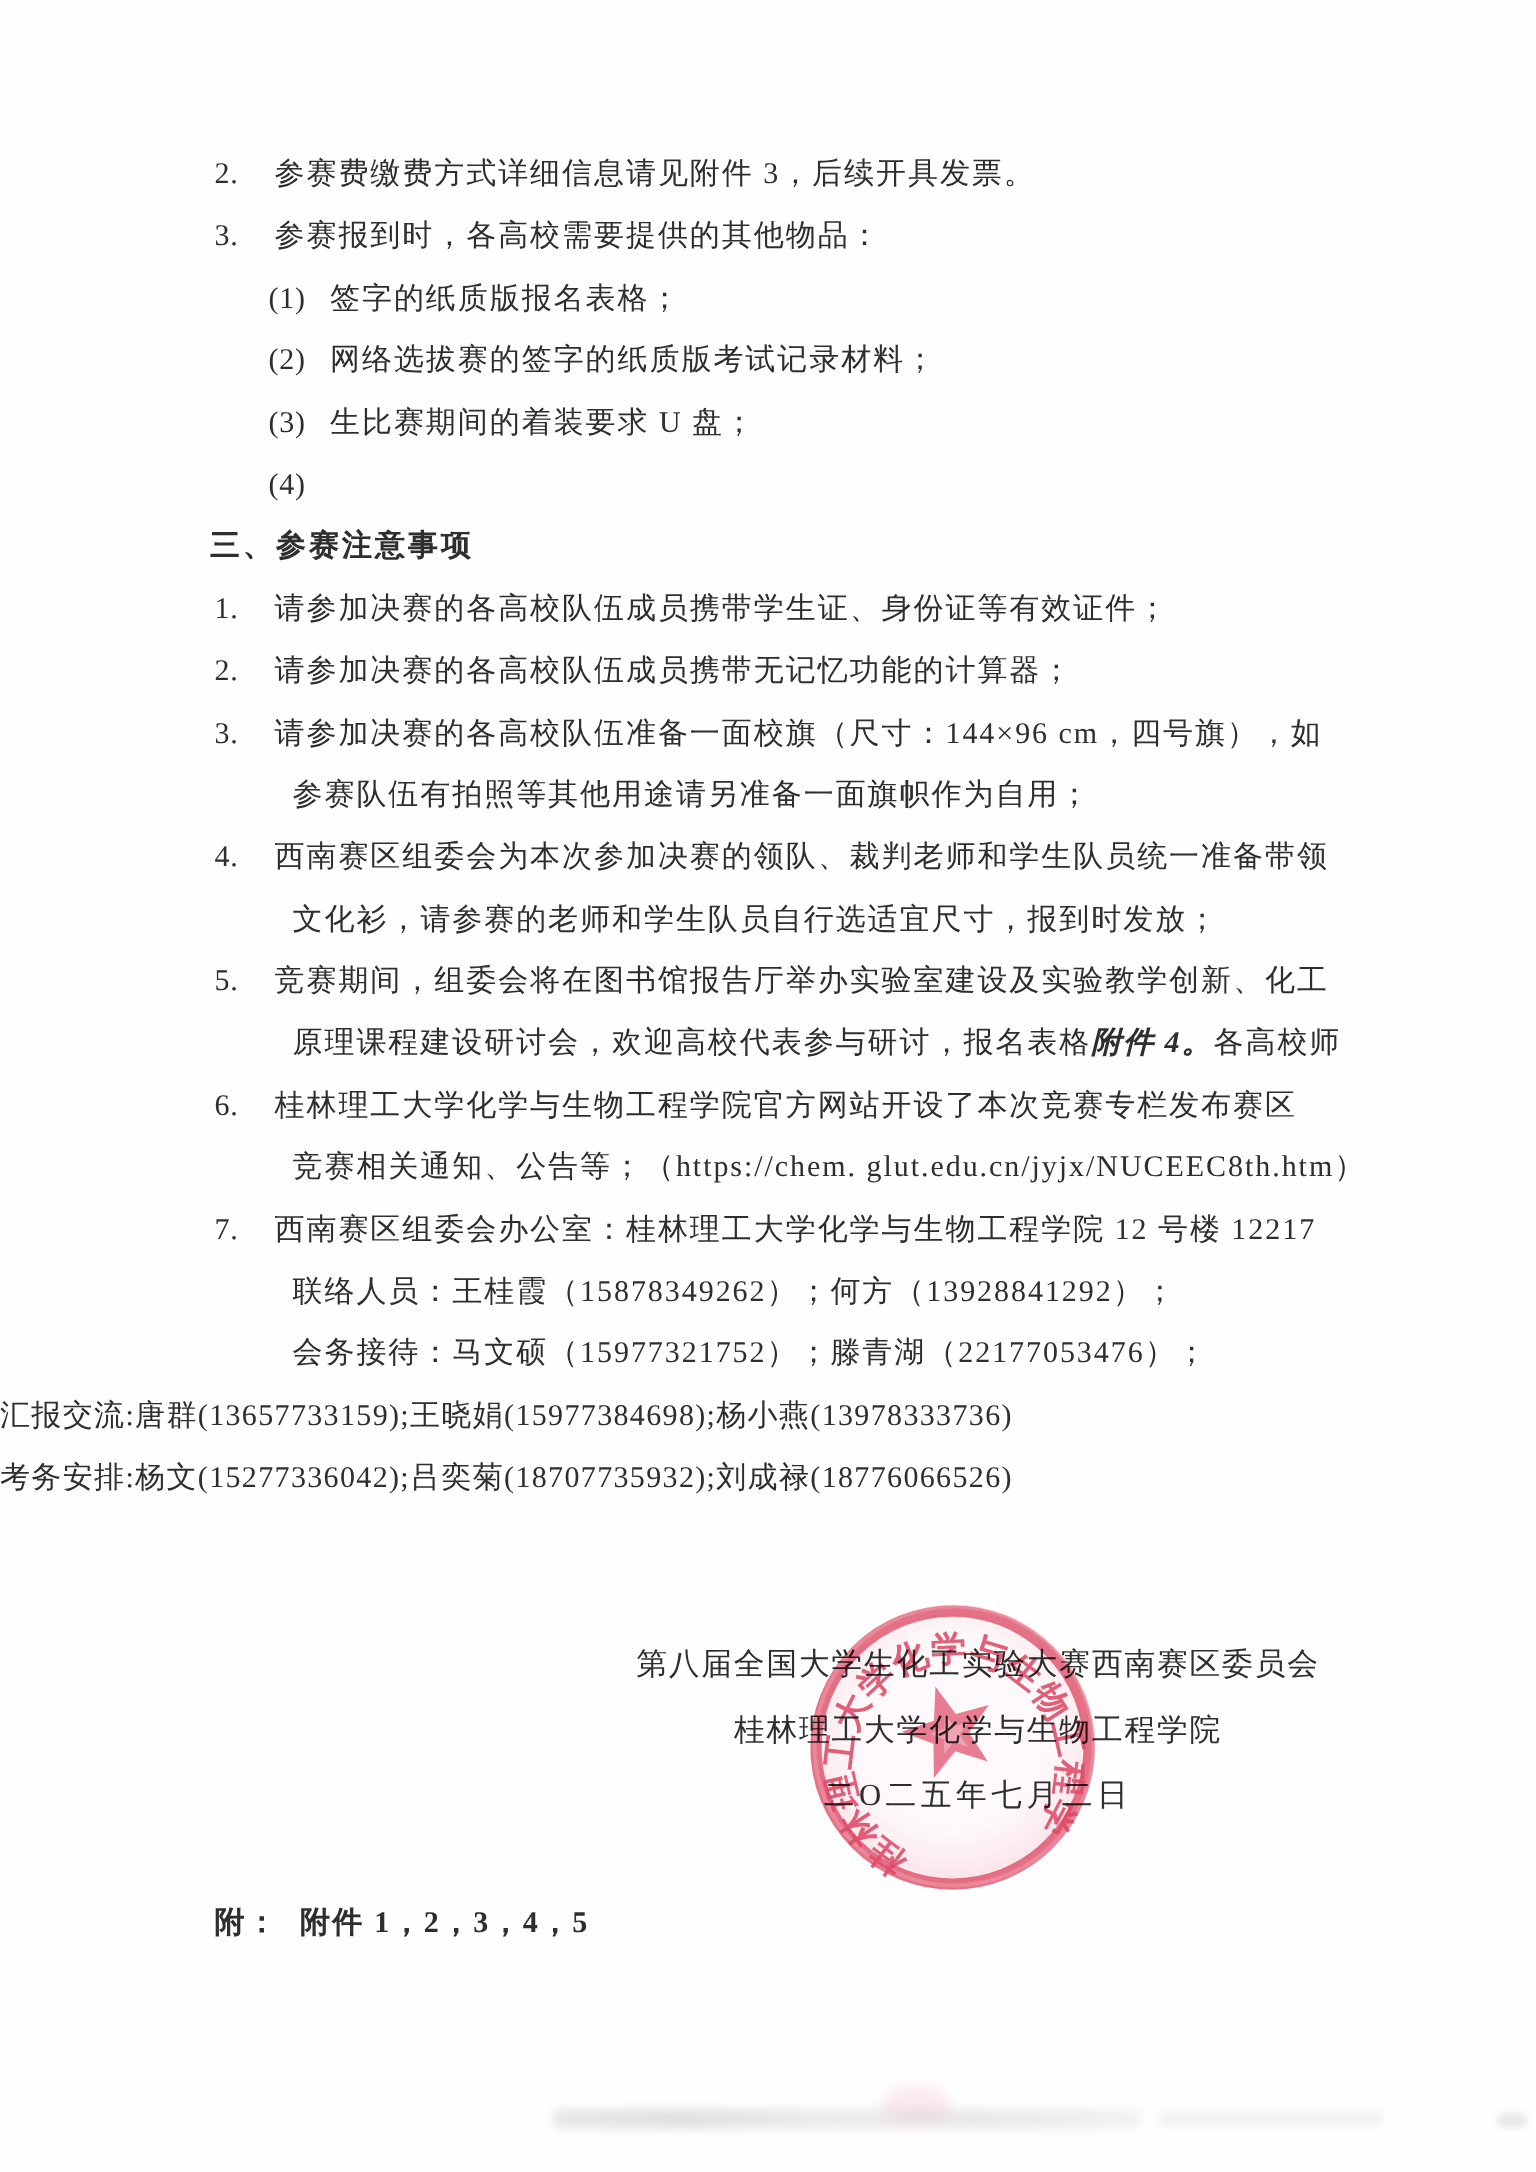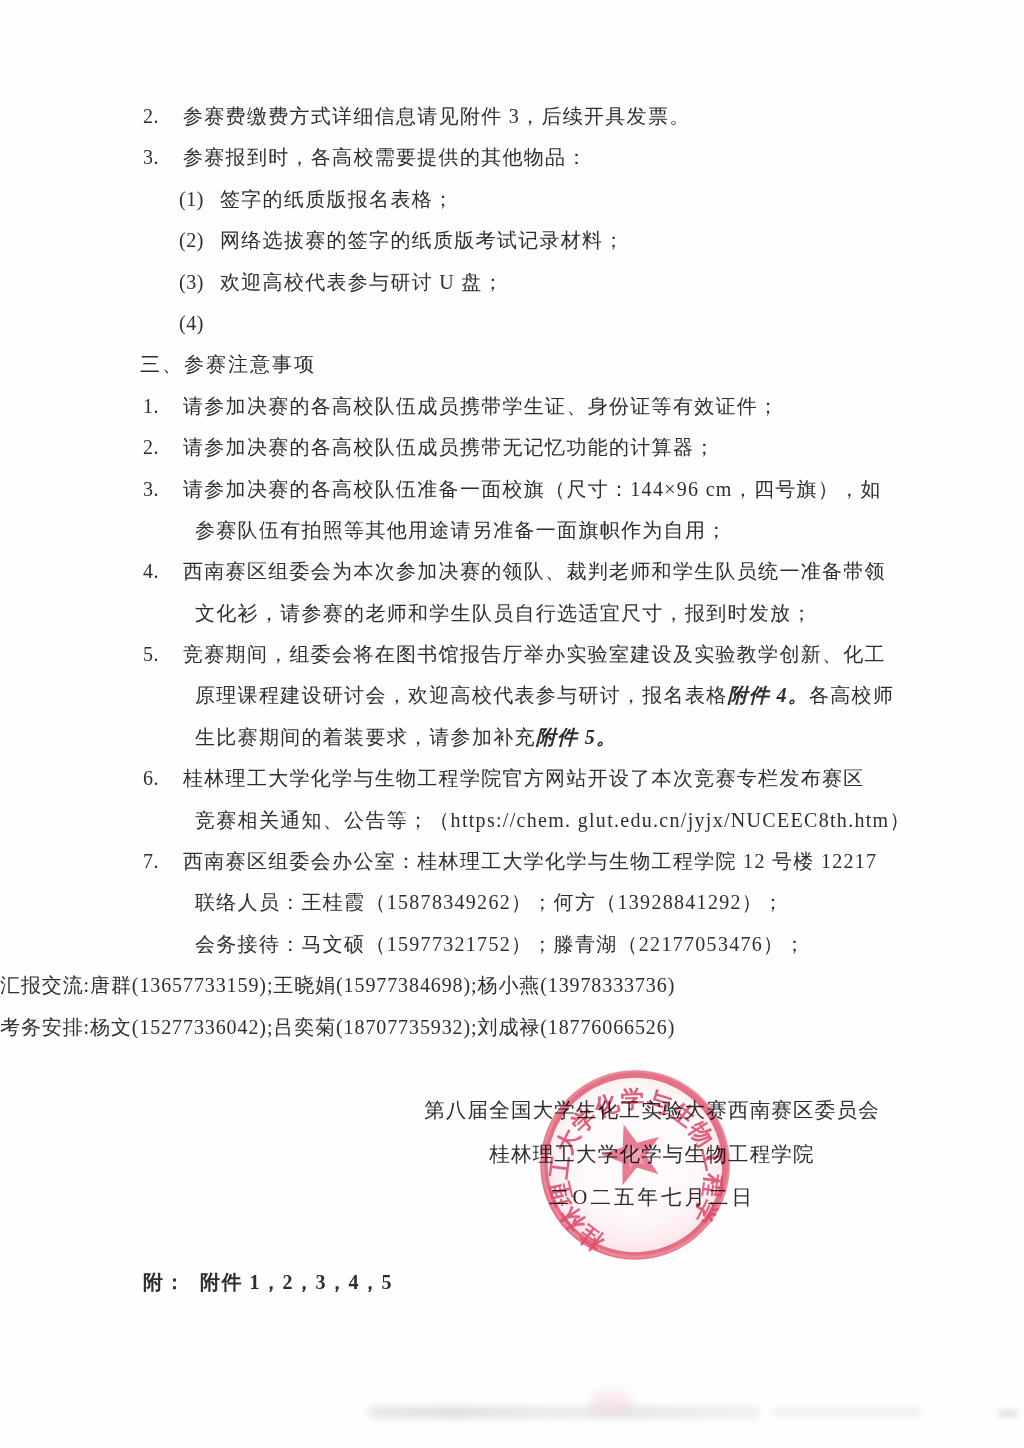--- a/index.html
+++ b/index.html
@@ -16,21 +16,21 @@
   .doc {
     position:absolute; top:96px; left:0; width:1024px;
     font-size:20px; line-height:41.4px; letter-spacing:1.3px;
   }
   .row { position:relative; white-space:nowrap; height:41.4px; }
   .row .num { position:absolute; left:143px; letter-spacing:0.5px; }
   .row.item { padding-left:183px; }
   .row.cont { padding-left:183px;margin-left:12px; }
   .row.sub  { padding-left:220px; }
   .row.sub .num { left:179px; }
-  .row.head { padding-left:140px; font-weight:normal; letter-spacing:2px; }
+  .row.head { padding-left:140px; font-weight:bold; letter-spacing:2px; }
   .row.tight { letter-spacing:0.9px; }
   .b { font-weight:bold;font-style:italic; }
 
   
   .sig {
     position:absolute; top:1089px; left:280px; width:744px;
     text-align:center; font-size:20.5px; line-height:43.5px; letter-spacing:1.2px;
   }
   .sig .date { letter-spacing:3px; }
 
@@ -88,21 +88,21 @@
     <div class="row sub">
       <span class="num">(1)</span>
       <span>签字的纸质版报名表格；</span>
     </div>
     <div class="row sub">
       <span class="num">(2)</span>
       <span>网络选拔赛的签字的纸质版考试记录材料；</span>
     </div>
     <div class="row sub">
       <span class="num">(3)</span>
-      <span>欢迎高校代表参与研讨 U 盘；</span>
+      <span>生比赛期间的着装要求 U 盘；</span>
     </div>
     <div class="row sub">
       <span class="num">(4)</span>
     </div>
 
     <div class="row head">
       <span>三、参赛注意事项</span>
     </div>
 
     <div class="row item">
@@ -129,23 +129,20 @@
     <div class="row cont">
       <span>文化衫，请参赛的老师和学生队员自行选适宜尺寸，报到时发放；</span>
     </div>
 
     <div class="row item">
       <span class="num">5.</span>
       <span>竞赛期间，组委会将在图书馆报告厅举办实验室建设及实验教学创新、化工</span>
     </div>
     <div class="row cont">
       <span>原理课程建设研讨会，欢迎高校代表参与研讨，报名表格</span><span class="b">附件 4。</span><span>各高校师</span>
-    </div>
-    <div class="row cont">
-      <span>生比赛期间的着装要求，请参加补充</span><span class="b">附件 5。</span>
     </div>
 
     <div class="row item">
       <span class="num">6.</span>
       <span>桂林理工大学化学与生物工程学院官方网站开设了本次竞赛专栏发布赛区</span>
     </div>
     <div class="row cont">
       <span>竞赛相关通知、公告等；（https://chem. glut.edu.cn/jyjx/NUCEEC8th.htm）</span>
     </div>
 

